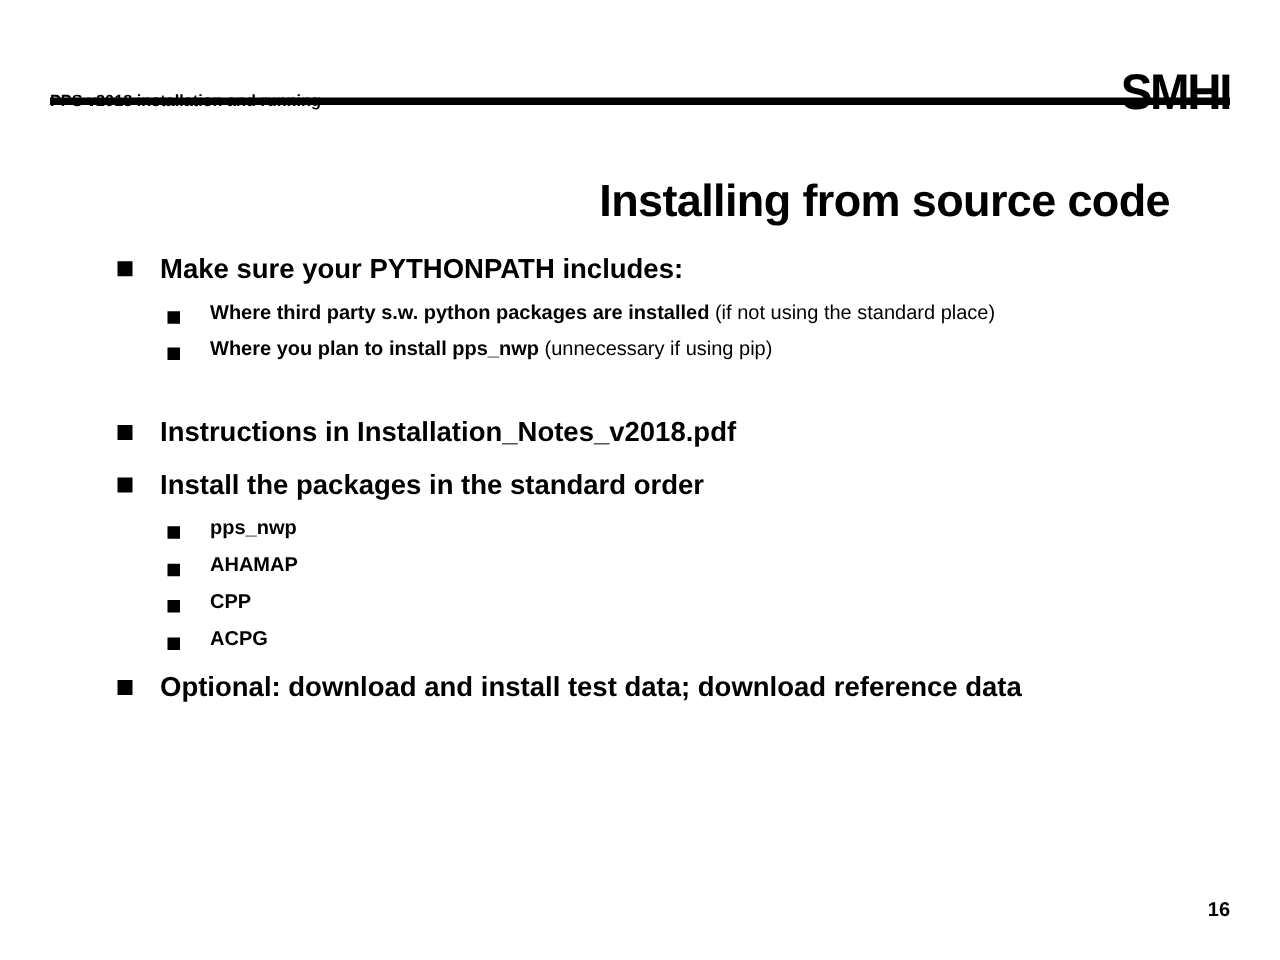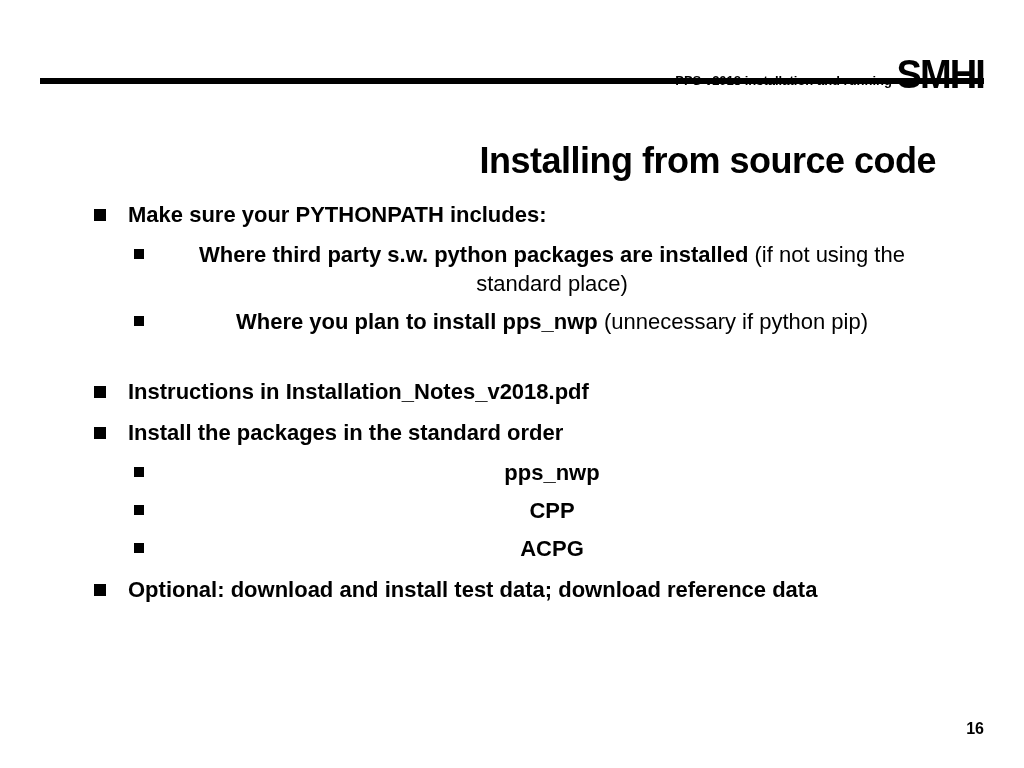--- a/index.html
+++ b/index.html
@@ -12,21 +12,21 @@
     position: relative;
     overflow: hidden;
   }
   .header-bar {
     position: absolute;
     top: 56px;
     left: 40px;
     right: 40px;
     display: flex;
     align-items: flex-end;
-    justify-content: flex-end;
+    justify-content: space-between;
   }
   .header-title {
     font-size: 13px;
     font-weight: 900;
     letter-spacing: 0px;
     padding-bottom: 4px;
   }
   .logo {
     font-size: 40px;
     font-weight: 900;
@@ -78,25 +78,24 @@
     background: #000;
   }
   ul.level2 {
     list-style: none;
     padding-left: 0;
     margin-top: 10px;
   }
   ul.level2 > li {
     position: relative;
     padding-left: 40px;
-    font-size: 22px;
+    font-size: 16px;
     font-weight: 700;
     line-height: 1.35;
     margin-bottom: 8px;
-    text-align: center;
   }
   ul.level2 > li::before {
     content: "";
     position: absolute;
     left: 6px;
     top: 9px;
     width: 10px;
     height: 10px;
     background: #000;
   }
@@ -127,32 +126,33 @@
   <h1 class="slide-title">Installing from source code</h1>
 
   <ul class="level1">
     <li>
       <span>Make sure your PYTHONPATH includes:</span>
       <ul class="level2">
         <li>
           <span>Where third party s.w. python packages are installed </span><span class="note">(if not using the standard place)</span>
         </li>
         <li>
-          <span>Where you plan to install pps_nwp </span><span class="note">(unnecessary if python pip)</span>
+          <span>Where you plan to install pps_nwp </span><span class="note">(unnecessary if using pip)</span>
         </li>
       </ul>
       <div class="spacer"></div>
     </li>
     <li>
       <span>Instructions in Installation_Notes_v2018.pdf</span>
     </li>
     <li>
       <span>Install the packages in the standard order</span>
       <ul class="level2">
         <li>pps_nwp</li>
+        <li>AHAMAP</li>
         <li>CPP</li>
         <li>ACPG</li>
       </ul>
     </li>
     <li>
       <span>Optional: download and install test data; download reference data</span>
     </li>
   </ul>
 </div>
 

